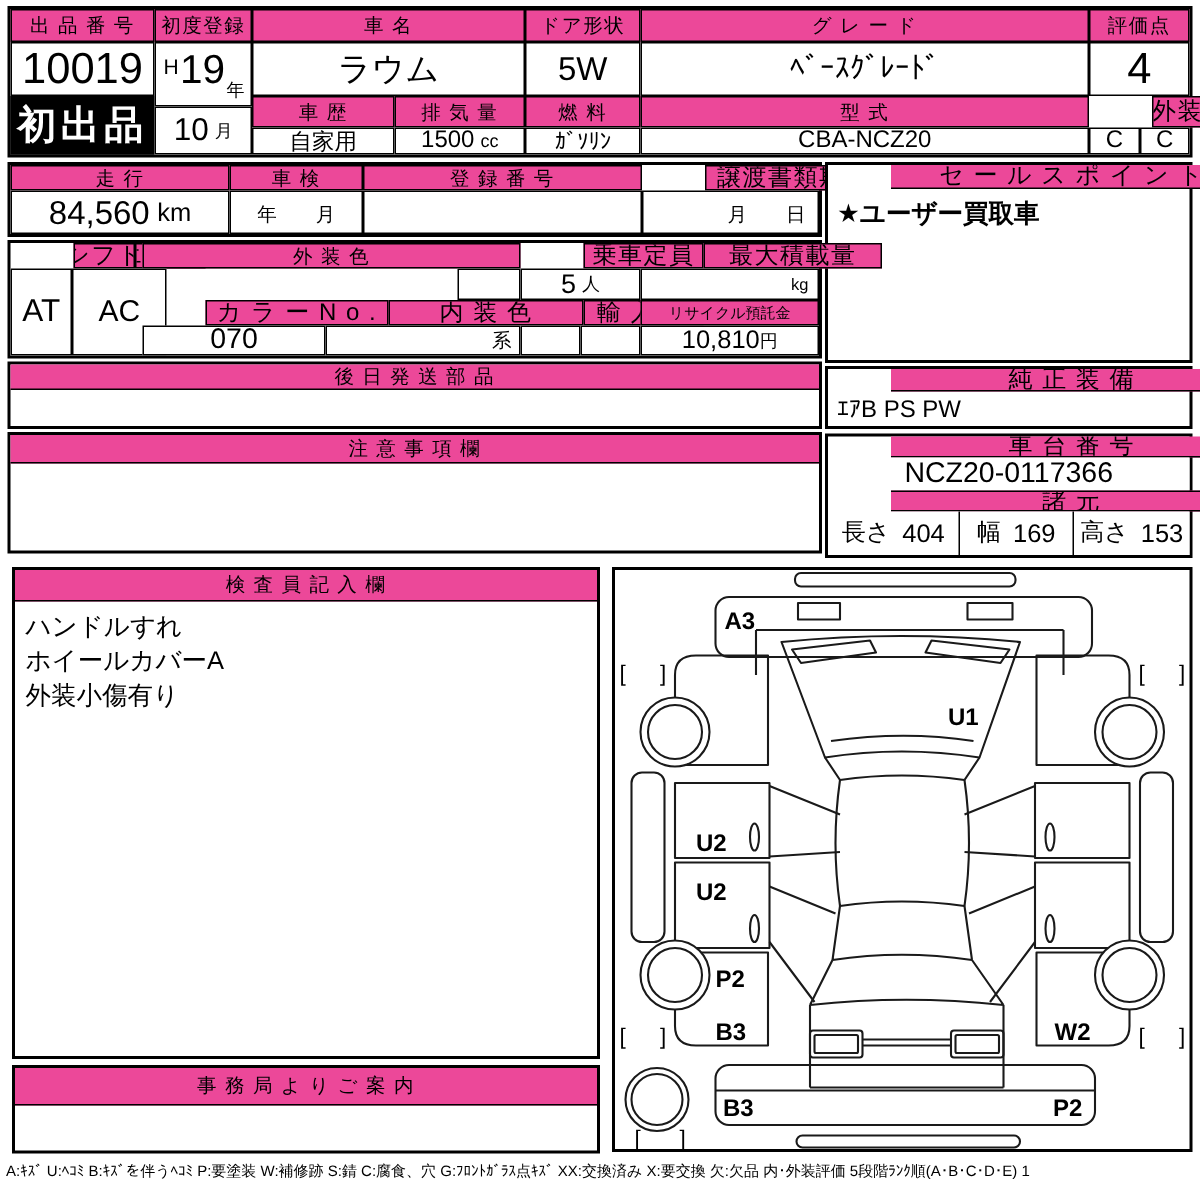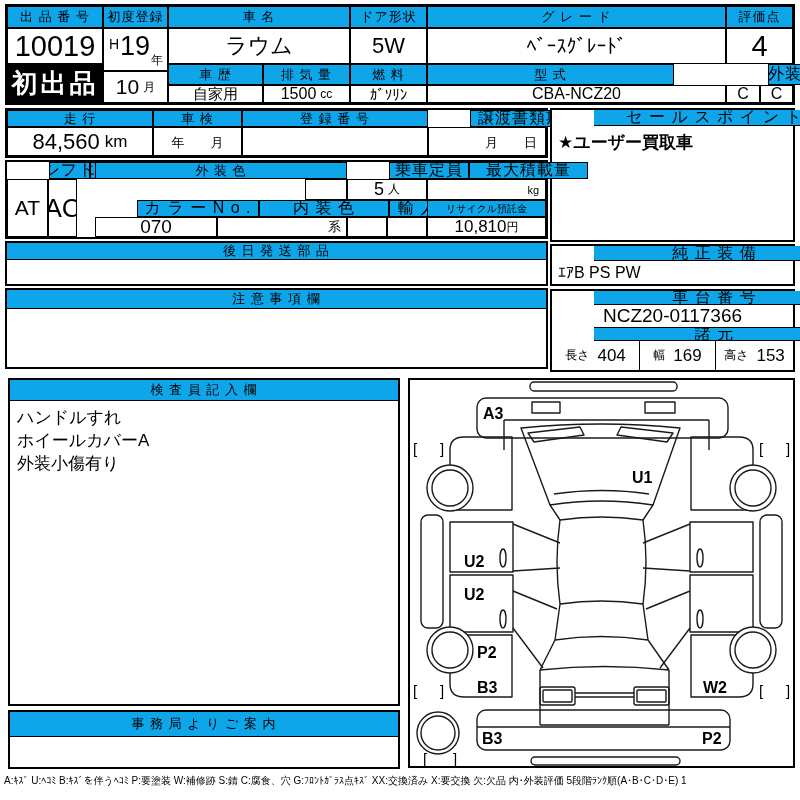--- a/index.html
+++ b/index.html
@@ -1,35 +1,35 @@
 <!DOCTYPE html>
 <html><head>
 <meta charset="utf-8">
 <style>
   html,body{margin:0;padding:0;background:#fff;}
   #sheet{position:relative;width:800px;height:800px;background:#fff;
          font-family:"Liberation Sans","DejaVu Sans",sans-serif;color:#000;}
   .sec{position:absolute;border:2px solid #000;background:#fff;box-sizing:border-box;}
   .c{position:absolute;border:1px solid #000;box-sizing:border-box;overflow:hidden;
      display:flex;align-items:center;justify-content:center;background:#fff;}
-  .h{background:#0ea5e9;font-size:13px;letter-spacing:1px;white-space:nowrap;}
+  .h{background:#ec4899;font-size:13px;letter-spacing:1px;white-space:nowrap;}
   .h12{font-size:16px;margin-left:42px;}
   .h10{font-size:10px;letter-spacing:0;}
   .noborder{border:none;}
   .right{justify-content:flex-end;}
   .badge{background:#000;color:#fff;font-size:26px;font-weight:bold;letter-spacing:3px;}
   .big{font-size:29px;}
   .v22{font-size:22px;}
   .v20{font-size:20px;}
   .v19{font-size:19px;}
   .v17{font-size:17px;}
   .v16{font-size:16px;}
   .v15{font-size:15px;}
   .v13{font-size:13px;}
-  .small{font-size:12px;}
+  .small{font-size:16px;}
   .unit{font-size:12px;margin-left:4px;}
   .notes div{font-size:17px;line-height:23px;white-space:nowrap;}
   .legend{position:absolute;left:4px;top:774px;width:792px;font-size:10px;
           white-space:nowrap;overflow:hidden;letter-spacing:0;}
   svg text{font-family:"Liberation Sans","DejaVu Sans",sans-serif;}
 </style>
 </head>
 <body>
 
 <div id="sheet">
@@ -67,21 +67,21 @@
 
     <div class="c h" style="left:256px;top:58px;width:87px;height:21px">排 気 量</div>
     <div class="c v16" style="left:256px;top:79px;width:87px;height:18px">
       <span>1500</span>
         <span class="unit">cc</span>
     </div>
 
     <div class="c h" style="left:343px;top:58px;width:77px;height:21px">燃 料</div>
     <div class="c v15" style="left:343px;top:79px;width:77px;height:18px">ｶﾞｿﾘﾝ</div>
 
-    <div class="c h" style="left:420px;top:58px;width:247px;height:21px">型 式</div>
+    <div class="c h" style="left:420px;top:58px;width:299px;height:21px">型 式</div>
     <div class="c v16" style="left:420px;top:79px;width:299px;height:18px">CBA-NCZ20</div>
 
     <div class="c h h12" style="left:719px;top:58px;width:34px;height:21px">外装</div>
     <div class="c h h12" style="left:753px;top:58px;width:33px;height:21px">内装</div>
     <div class="c v16" style="left:719px;top:79px;width:34px;height:18px">C</div>
     <div class="c v16" style="left:753px;top:79px;width:33px;height:18px">C</div>
   </div>
 
   <div class="sec" style="left:5px;top:108px;width:543px;height:50px">
     <div class="c h" style="left:0;top:0;width:146px;height:17px">走 行</div>
@@ -103,21 +103,21 @@
   </div>
 
   <div class="sec" style="left:5px;top:160px;width:543px;height:79px">
     <div class="c h h12" style="left:0;top:0;width:41px;height:17px">シフト</div>
     <div class="c h h12" style="left:41px;top:0;width:47px;height:17px">エアコン</div>
     <div class="c h" style="left:88px;top:0;width:252px;height:17px">外 装 色</div>
     <div class="c h h12" style="left:340px;top:0;width:80px;height:17px">乗車定員</div>
     <div class="c h h12" style="left:420px;top:0;width:119px;height:17px">最大積載量</div>
 
     <div class="c" style="left:0;top:17px;width:41px;height:58px;font-size:21px">AT</div>
-    <div class="c" style="left:41px;top:17px;width:29px;height:58px;font-size:26px">AC</div>
+    <div class="c" style="left:41px;top:17px;width:63px;height:58px;font-size:20px">AC</div>
 
     <div class="c" style="left:298px;top:17px;width:42px;height:21px"></div>
     <div class="c" style="left:340px;top:17px;width:80px;height:21px">
       <span style="font-size:18px">5</span>
         <span class="unit">人</span>
     </div>
     <div class="c right" style="left:420px;top:17px;width:119px;height:21px;font-size:11px;padding-right:6px">kg</div>
 
     <div class="c h h12" style="left:88px;top:38px;width:122px;height:17px">カ ラ ー N o .</div>
     <div class="c h h12" style="left:210px;top:38px;width:130px;height:17px">内 装 色</div>

